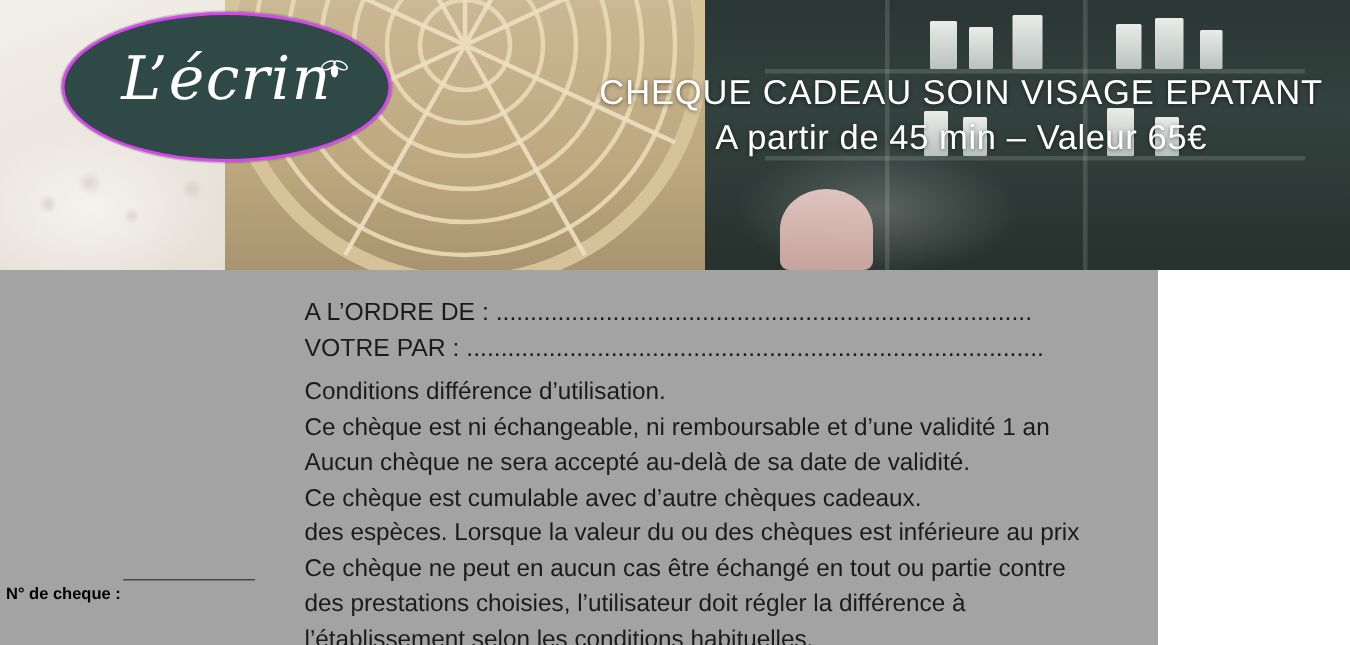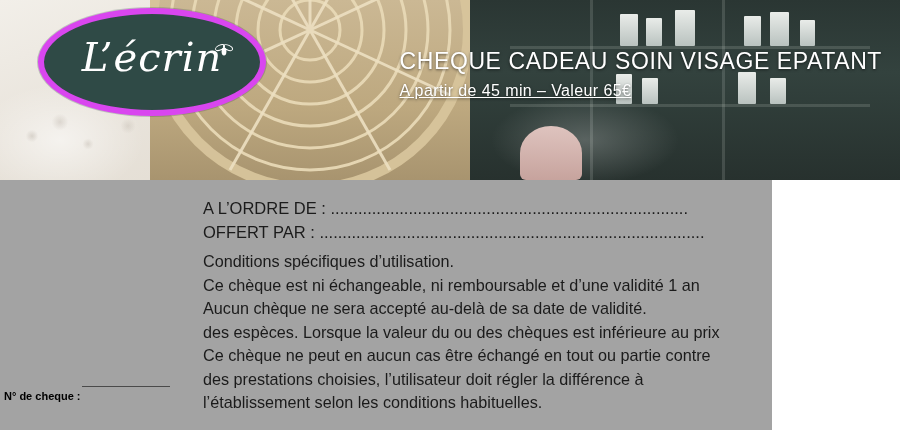--- a/index.html
+++ b/index.html
@@ -102,54 +102,53 @@
   .hdr-overlay {
     position: absolute;
     left: 0; top: 0;
     width: 900px; height: 180px;
     pointer-events: none;
   }
   .title-block {
     position: absolute;
     right: 18px;
     top: 46px;
-    text-align: left;
+    text-align: center;
     color: #ffffff;
     text-shadow: 0 1px 3px rgba(0,0,0,0.55);
   }
   .title-line1 {
     font-size: 23px;
     letter-spacing: 0.6px;
     line-height: 30px;
     white-space: nowrap;
   }
   .title-line2 {
-    font-size: 16px;
+    font-size: 23px;
     letter-spacing: 0.4px;
     line-height: 30px;
     white-space: nowrap;
-    text-decoration: underline;
   }
 
   
   .logo-wrap {
     position: absolute;
     left: 38px;
     top: 8px;
     width: 226px;
     height: 155px;
     text-align: center;
   }
   .logo-oval {
     position: relative;
     width: 216px;
     height: 96px;
     border-radius: 50%;
     background: #2f4a46;
-    border: 6px solid #d946ef;
+    border: 2px solid #d946ef;
     box-shadow: 0 0 0 1px rgba(47,74,70,0.25);
     margin: 0 auto;
   }
   .logo-name {
     position: absolute;
     left: 0; right: 0;
     top: 20px;
     color: #ffffff;
     font-family: "DejaVu Serif", serif;
     font-style: italic;
@@ -297,28 +296,29 @@
     </div>
   </div>
 
   <div class="body-area">
 
     <div class="fields">
       <div class="field-row">
         <span>A L’ORDRE DE : </span><span class="dots">..............................................................................</span>
       </div>
       <div class="field-row">
-        <span>OFFERT PAR : </span><span class="dots">....................................................................................</span>
+        <span>VOTRE PAR : </span><span class="dots">....................................................................................</span>
       </div>
     </div>
 
     <div class="conditions">
-      <p>Conditions spécifiques d’utilisation.</p>
+      <p>Conditions différence d’utilisation.</p>
       <p>Ce chèque est ni échangeable, ni remboursable et d’une validité 1 an</p>
       <p>Aucun chèque ne sera accepté au-delà de sa date de validité.</p>
+      <p>Ce chèque est cumulable avec d’autre chèques cadeaux.</p>
       <p>des espèces. Lorsque la valeur du ou des chèques est inférieure au prix</p>
       <p>Ce chèque ne peut en aucun cas être échangé en tout ou partie contre</p>
       <p>des prestations choisies, l’utilisateur doit régler la différence à</p>
       <p>l’établissement selon les conditions habituelles.</p>
     </div>
 
     <div class="cheque-no">N° de cheque :</div>
     <div class="cheque-line"></div>
   </div>
 

